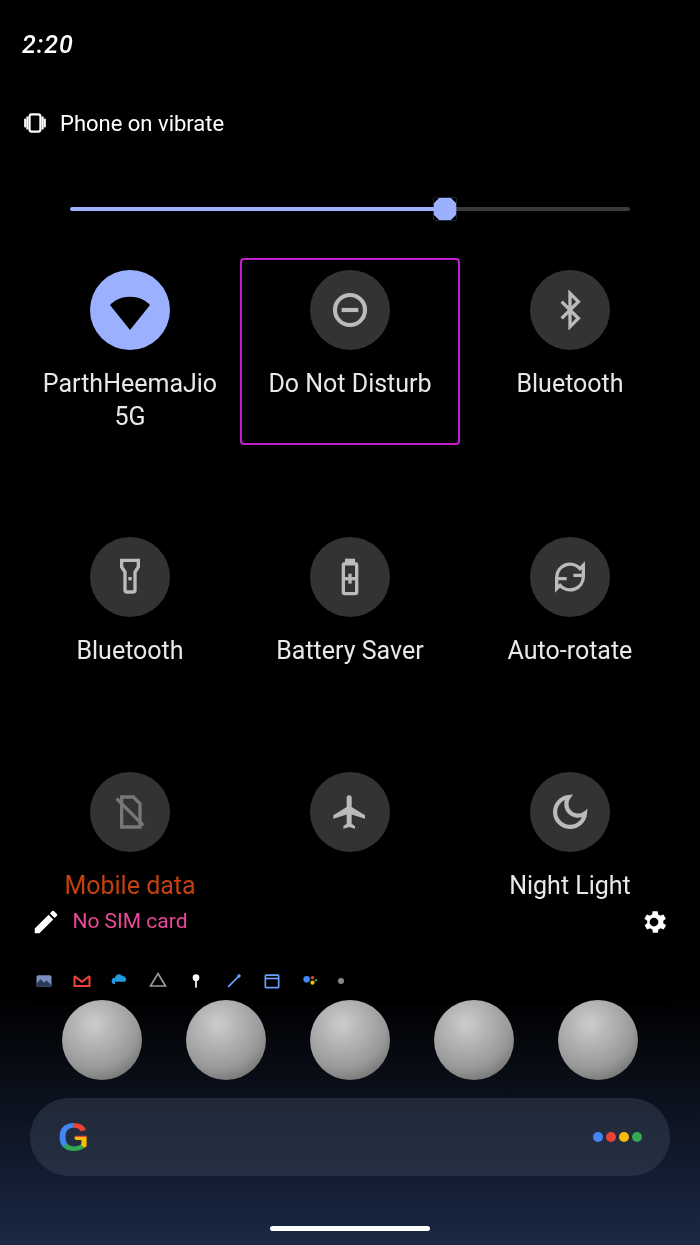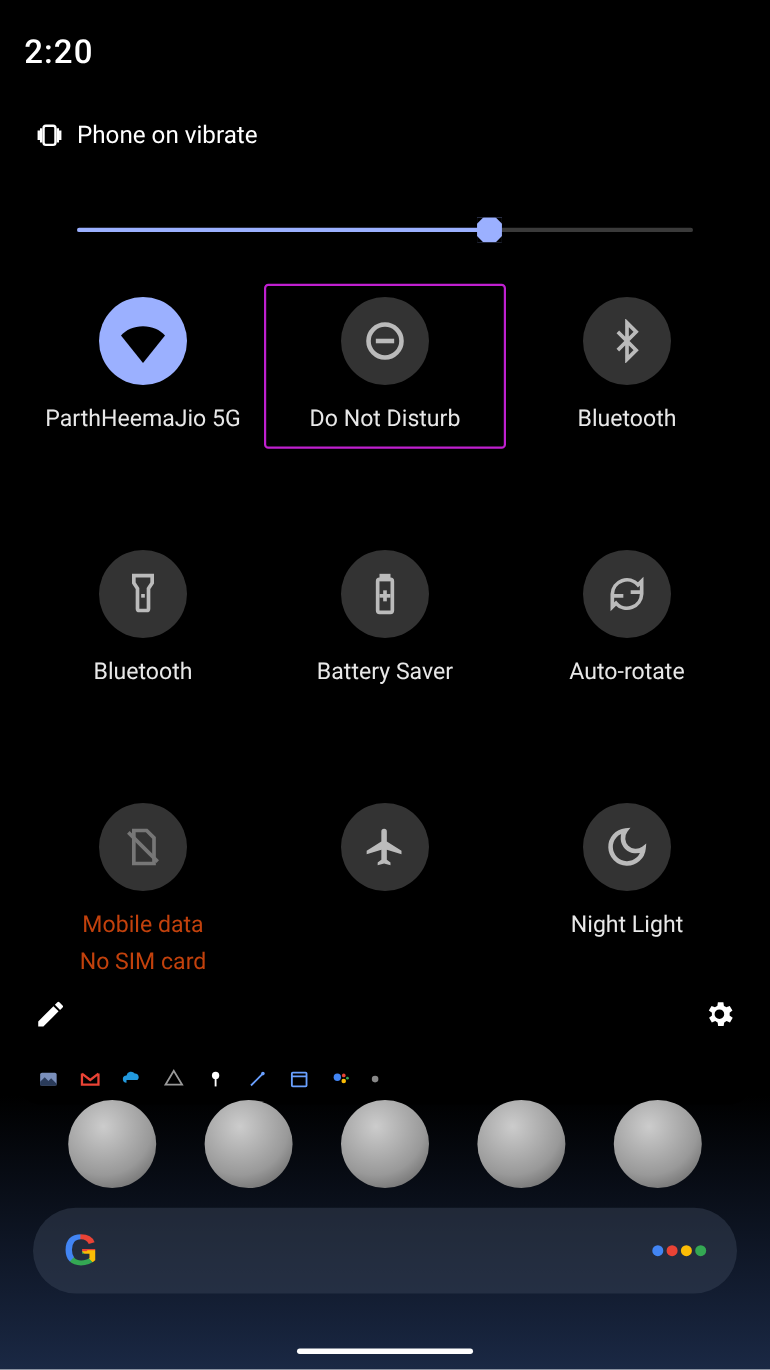--- a/index.html
+++ b/index.html
@@ -4,24 +4,24 @@
 <style>
   * { box-sizing: border-box; margin: 0; padding: 0; }
   html, body { width: 700px; height: 1245px; overflow: hidden; font-family: Roboto, "Segoe UI", Arial, sans-serif; }
   body {
     background: linear-gradient(to bottom, #000 0%, #000 80%, #1a2844 100%);
     color: #fff;
     position: relative;
   }
   .status-clock {
     position: absolute; top: 30px; left: 22px;
-    font-size: 30px; font-weight: 500; letter-spacing: 1px;
+    font-size: 25px; font-weight: 500; letter-spacing: 1px; font-style: italic;
   }
   .status-row {
-    position: absolute; top: 110px; left: 32px; right: 22px;
+    position: absolute; top: 110px; left: 22px; right: 22px;
     display: flex; justify-content: space-between; align-items: center;
     font-size: 22px;
   }
   .status-left { display: flex; align-items: center; gap: 12px; }
   .vibrate-ico { width: 26px; height: 26px; display:flex; align-items:center; justify-content:center;}
   .vibrate-ico svg { width:26px; height:26px; stroke:#fff; fill:none; stroke-width:2;}
   .brightness {
     position: absolute; top: 195px; left: 70px; right: 70px;
     height: 28px; display:flex; align-items:center;
   }
@@ -50,25 +50,25 @@
     border:2px solid transparent; border-radius:4px;
   }
   .tile.highlighted { border-color:#c020d0; }
   .circle {
     width:80px; height:80px; border-radius:50%;
     background:#333; display:flex; align-items:center; justify-content:center;
   }
   .circle.on { background:#9bb0ff; }
   .circle svg { width:40px; height:40px; }
   .tile-label {
-    font-size:21px; color:#e8e8e8; text-align:center; line-height:1.3;
+    font-size:25px; color:#e8e8e8; text-align:center; line-height:1.3;
     min-height: 28px;
   }
   .tile.disabled .tile-label { color:#c2410c; }
-  .tile-sublabel { font-size:21px; color:#c2410c; text-align:center; line-height:1.3; margin-top:-12px;}
+  .tile-sublabel { font-size:21px; color:#ec4899; text-align:center; line-height:1.3; margin-top:-12px;}
   .footer {
     position:absolute; top:900px; left:24px; right:24px;
     display:flex; justify-content:space-between; align-items:center;
   }
   .footer .icon-btn { width:44px; height:44px; display:flex; align-items:center; justify-content:center;}
   .footer svg { width:30px; height:30px; fill:#fff;}
   .notif-bar {
     position:absolute; top:958px; left:16px; right:16px;
     height:46px; background:#000; border-radius:22px;
     display:flex; align-items:center; padding:0 18px; gap:18px;

